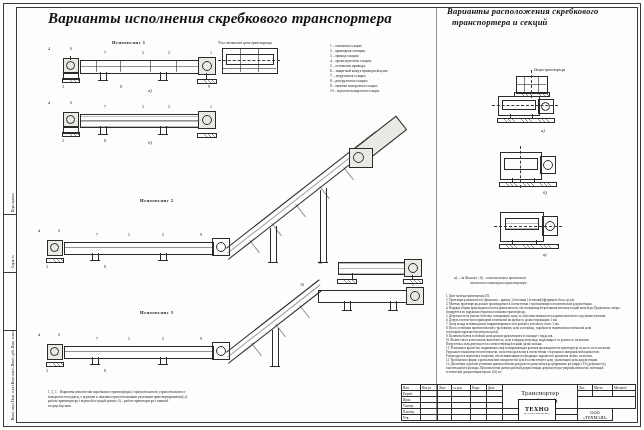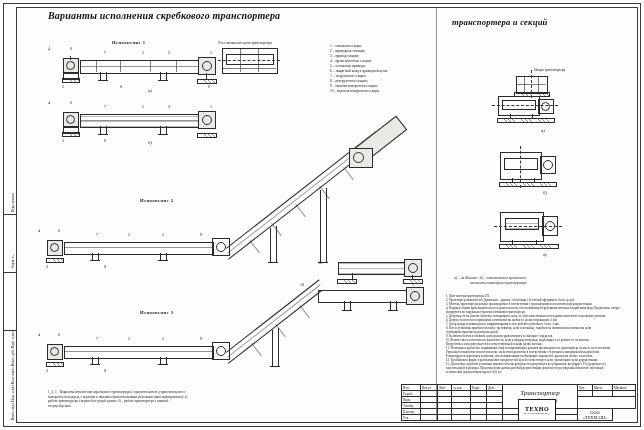--- a/index.html
+++ b/index.html
@@ -46,21 +46,21 @@
   .lnv{position:absolute;background:#2b2b2b;width:.7px;}
   .dash{position:absolute;height:0;border-top:.7px dashed #3a3a3a;}
   .dashv{position:absolute;width:0;border-left:.7px dashed #3a3a3a;}
   .circ{position:absolute;border:.7px solid #2b2b2b;border-radius:50%;}
 
   
   .tb{position:absolute;right:0;bottom:0;}
   .tb table{border-collapse:collapse;}
   .tb td{border:.7px solid #2b2b2b;font-size:3.2px;padding:0 1px;color:#1a1a1a;
          font-family:"Liberation Serif",serif;}
-  .tb .big{font-size:7px;font-style:italic;text-align:center;vertical-align:middle;}
+  .tb .big{font-size:7px;text-align:center;vertical-align:middle;}
   .tb .mid{font-size:4.4px;text-align:center;vertical-align:middle;}
 
   
   .vtext{position:absolute;transform:rotate(-90deg);transform-origin:0 0;
          font-size:3.2px;font-family:"Liberation Serif",serif;color:#222;white-space:nowrap;}
 
   
   .spec{position:absolute;font-size:3.05px;line-height:4.0px;color:#1c1c1c;
         font-family:"Liberation Serif",serif;width:200px;}
   .spec div{white-space:nowrap;}
@@ -86,21 +86,22 @@
 
   <div class="vline" style="left:16px;top:7px;width:1.2px;height:414px;"></div>
   <div class="hline" style="left:3px;top:330px;width:13px;height:1px;"></div>
   <div class="hline" style="left:3px;top:272px;width:13px;height:1px;"></div>
   <div class="hline" style="left:3px;top:214px;width:13px;height:1px;"></div>
 
   <div class="vtext" style="left:11px;top:420px;">Инв.№ подл.    Подп. и дата    Взам. инв.№   Инв.№ дубл.   Подп. и дата</div>
   <div class="vtext" style="left:11px;top:268px;">Справ. №</div>
   <div class="vtext" style="left:11px;top:212px;">Перв. примен.</div>
 
-  <div class="title-main ttl" style="left:48px;top:10px;font-size:10px;">Варианты исполнения скребкового транспортера</div>
+  <div class="title-main ttl" style="left:48px;top:10px;font-size:15px;">Варианты исполнения скребкового транспортера</div>
+  <div class="title-main ttl" style="left:447px;top:6px;font-size:8.6px;">Варианты расположения скребкового</div>
   <div class="title-main ttl" style="left:452px;top:17px;font-size:8.6px;">транспортера и секций</div>
 
   <div class="vline" style="left:436px;top:7px;width:1px;height:414px;opacity:.55;"></div>
 
   <div class="lbl small b" style="left:112px;top:40px;letter-spacing:.4px;">Исполнение  1</div>
   <div class="lbl tiny" style="left:218px;top:41px;">Узел натяжения цепи транспортера</div>
 
   <div class="draw">
 
     <div class="rect fill" style="left:63px;top:58px;width:14px;height:14px;"></div>

